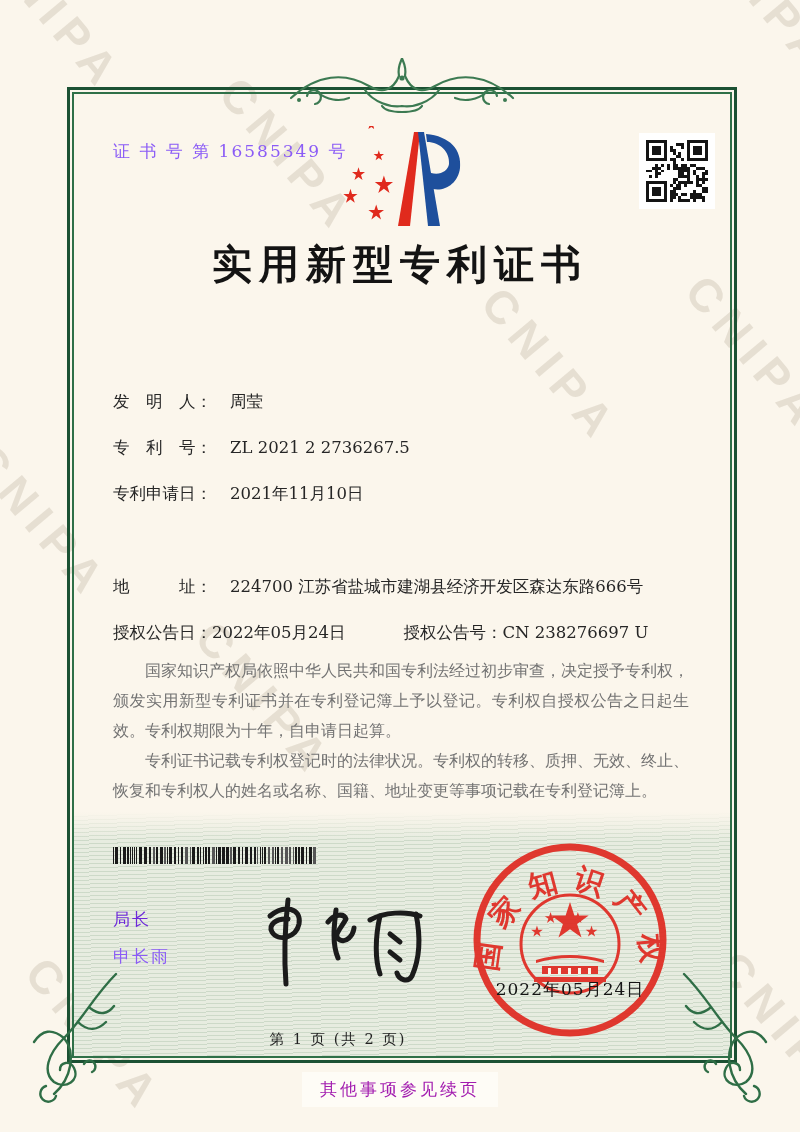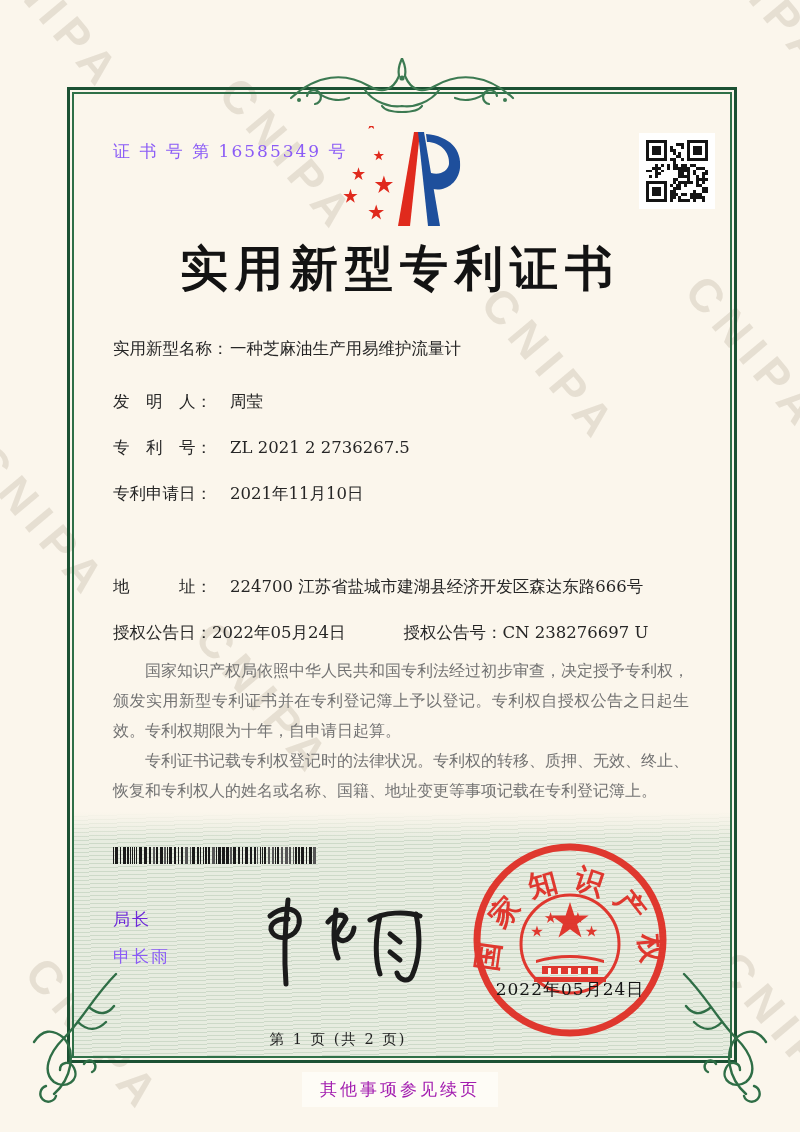--- a/index.html
+++ b/index.html
@@ -28,21 +28,21 @@
 
   .content { position:absolute; inset:0; z-index:4; }
 
   .cert-no { position:absolute; left:113px; top:140px; font-size:17px; letter-spacing:2px; color:#8b5cf6; }
 
   .logo { position:absolute; left:336px; top:126px; }
 
   .qr { position:absolute; left:639px; top:133px; width:76px; height:76px; background:#fff; padding:7px; }
 
   .title { position:absolute; left:0; top:237px; width:100%; text-align:center;
-           font-size:48px; font-weight:bold; letter-spacing:7px; color:#131313; }
+           font-size:40px; font-weight:bold; letter-spacing:7px; color:#131313; }
 
   .frow { position:absolute; left:113px; font-size:16.5px; color:#262626; white-space:nowrap; }
   .flabel { display:inline-block; min-width:117px; }
   .fvalue { }
   .grant2 { margin-left:58px; }
 
   .body-text { position:absolute; left:113px; top:656px; width:576px; font-size:16px;
                line-height:30px; text-align:justify; color:#737373; }
   .body-text p { text-indent:2em; }
 
@@ -273,23 +273,20 @@
           <rect x="12" y="20" width="1" height="1" fill="#141414"></rect>
           <rect x="13" y="20" width="1" height="1" fill="#141414"></rect>
           <rect x="14" y="20" width="1" height="1" fill="#141414"></rect>
           <rect x="16" y="20" width="1" height="1" fill="#141414"></rect>
           <rect x="19" y="20" width="1" height="1" fill="#141414"></rect>
         </svg>
     </div>
 
     <div class="title">实用新型专利证书</div>
 
-    <div class="frow" style="top:338px">
-      <span class="flabel">实用新型名称：</span><span class="fvalue">一种芝麻油生产用易维护流量计</span>
-    </div>
     <div class="frow" style="top:391px">
       <span class="flabel">发　明　人：</span><span class="fvalue">周莹</span>
     </div>
     <div class="frow" style="top:437px">
       <span class="flabel">专　利　号：</span><span class="fvalue">ZL 2021 2 2736267.5</span>
     </div>
     <div class="frow" style="top:483px">
       <span class="flabel">专利申请日：</span><span class="fvalue">2021年11月10日</span>
     </div>
     <div class="frow" style="top:576px">

